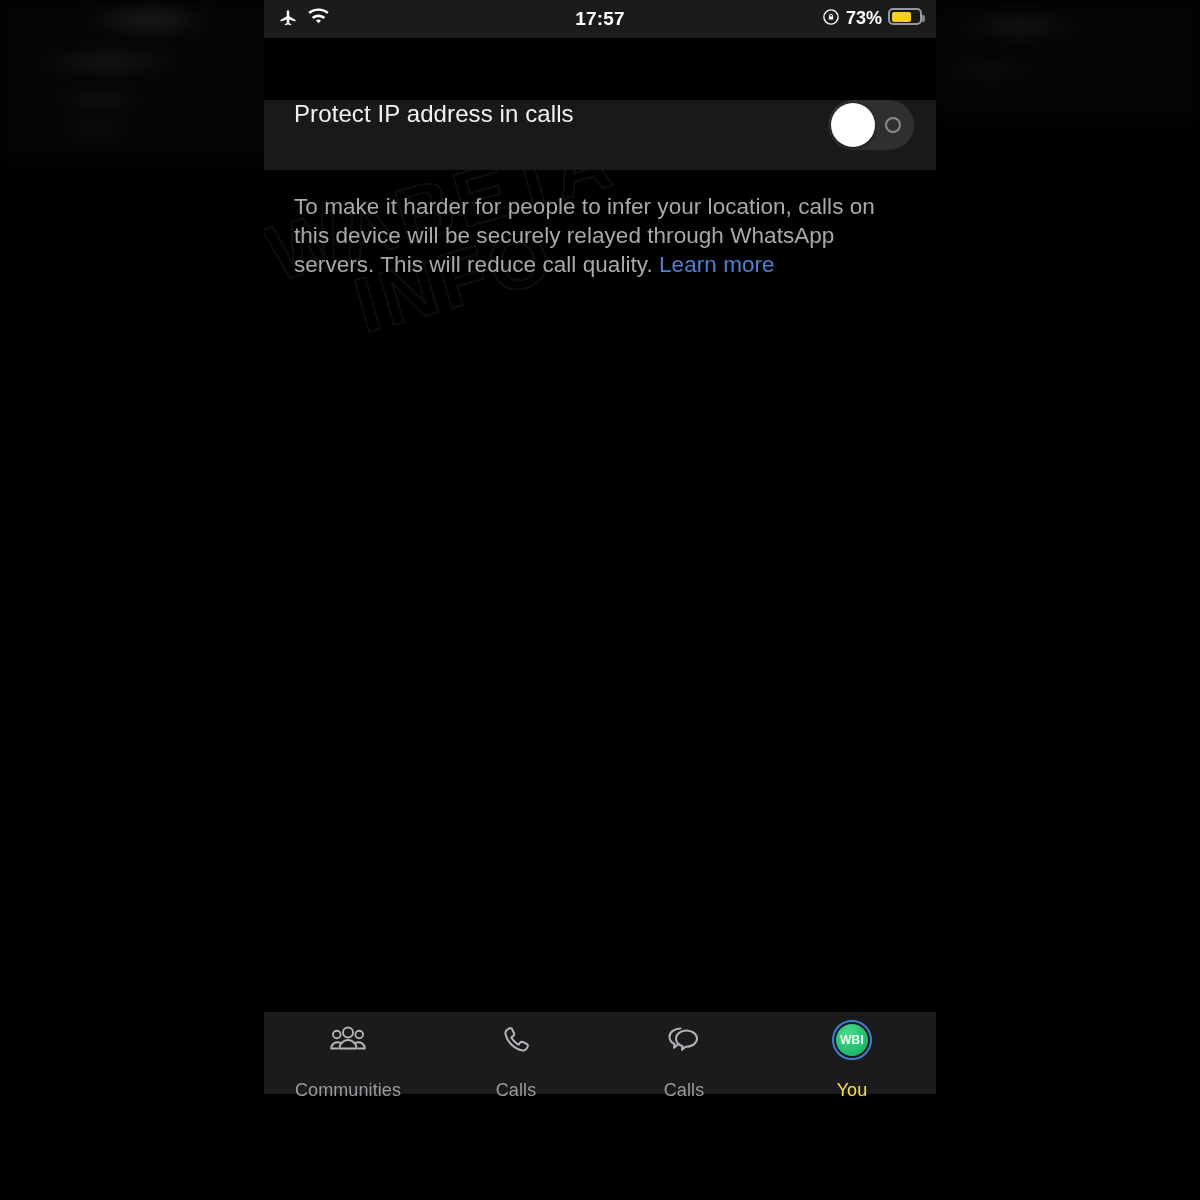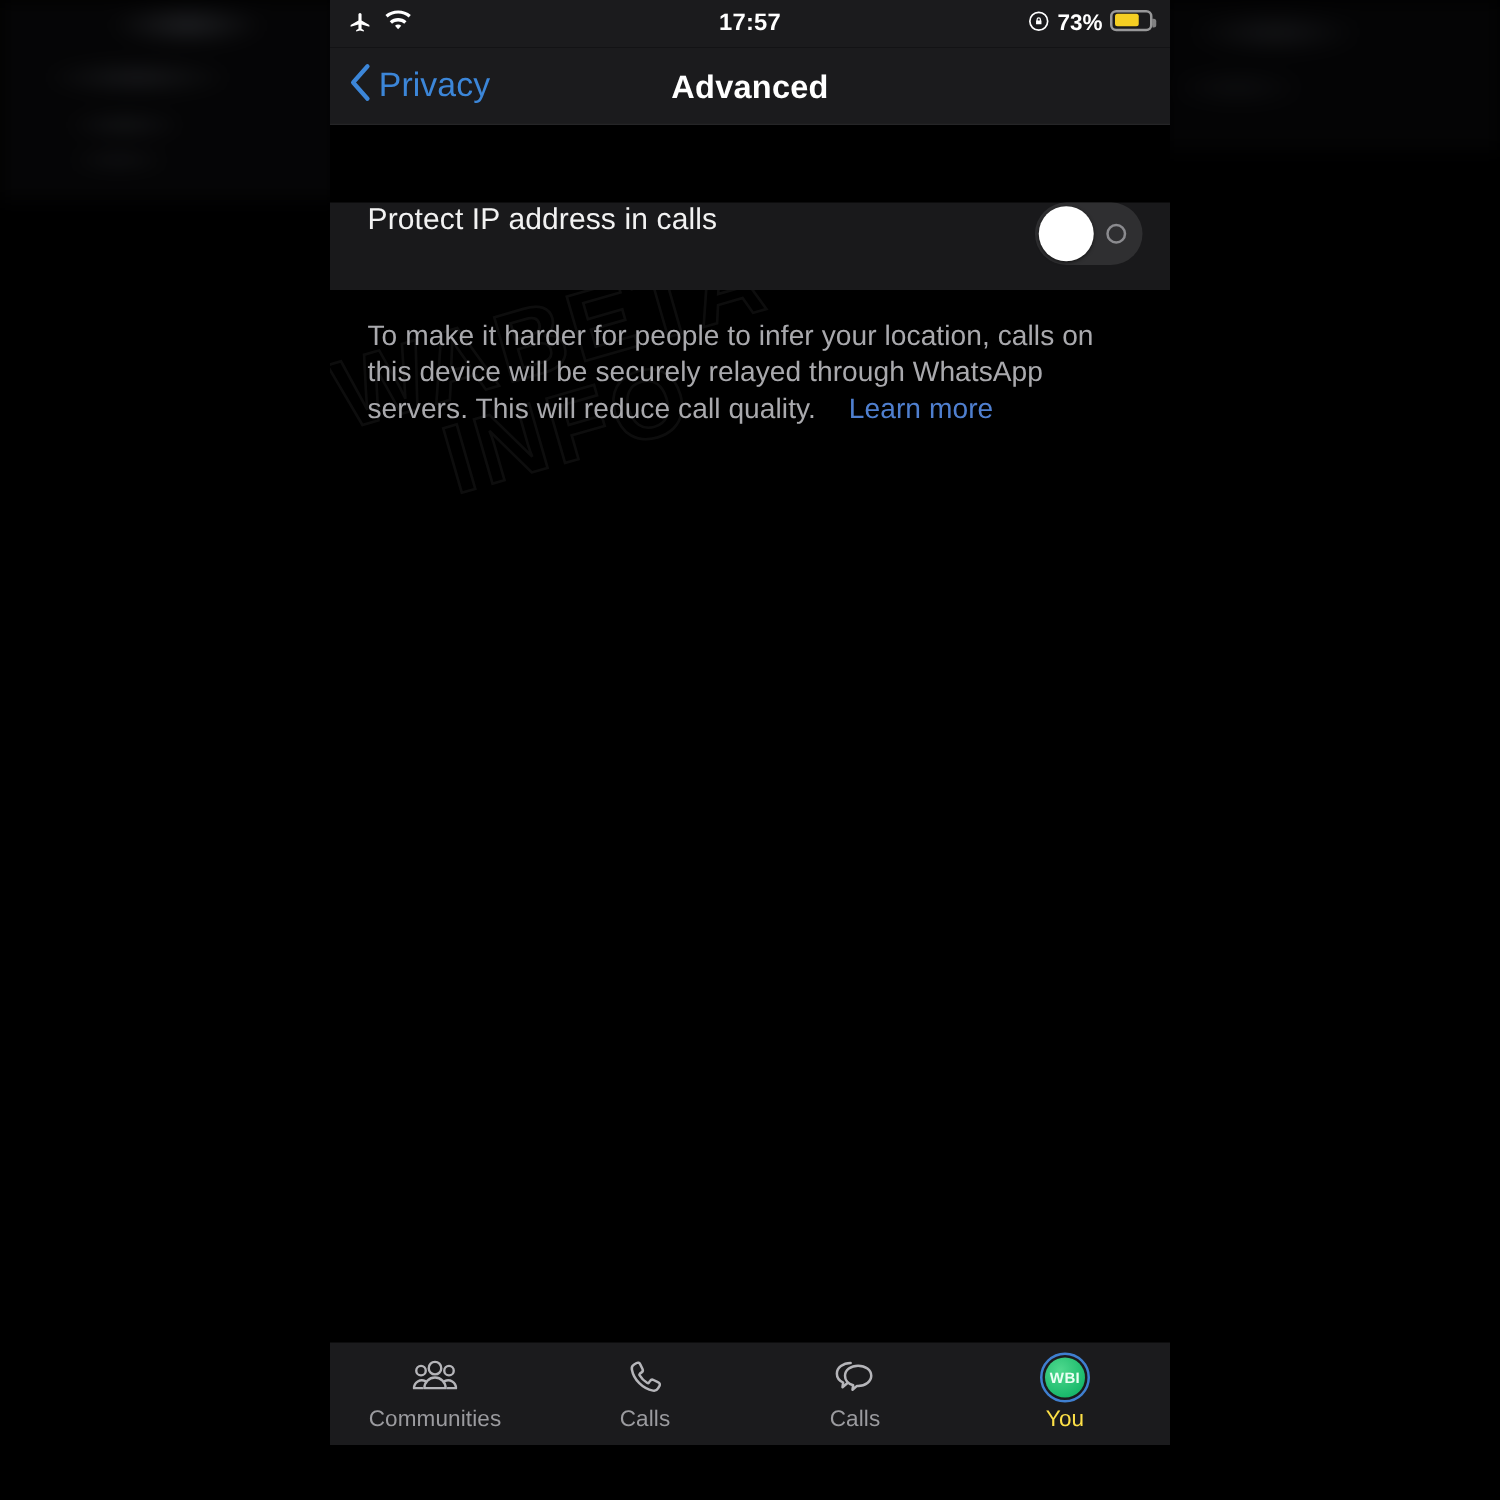--- a/index.html
+++ b/index.html
@@ -147,21 +147,21 @@
   }
 
   #desc {
     position:absolute;
     left:30px; right:42px; top:155px;
     color:#a9a9ad;
     font-size:22.5px;
     line-height:1.28;
     letter-spacing:.05px;
   }
-  #desc .link { color:#4f7fcf;margin-left:20px; }
+  #desc .link { color:#4f7fcf; }
 
   
   #watermark {
     position:absolute;
     left:20px; top:100px;
     width:560px; height:260px;
     pointer-events:none;
     opacity:.05;
     transform:rotate(-16deg);
     font-size:78px; font-weight:bold;
@@ -181,21 +181,21 @@
     height:82px;
     background:#1b1b1d;
     display:flex;
     align-items:flex-start;
     padding-top:8px;
   }
   .tab {
     flex:1;
     display:flex; flex-direction:column;
     align-items:center; justify-content:flex-start;
-    gap:3px;
+    gap:20px;
     cursor:pointer;
   }
   .tab .ico { height:40px; display:flex; align-items:center; justify-content:center; }
   .tab .lbl { font-size:18px; color:#9b9b9f; letter-spacing:.1px; }
   .tab.active .lbl { color:#fde047; }
   .avatar-wrap {
     width:40px; height:40px; border-radius:50%;
     border:2px solid #3f7fd0;
     display:flex; align-items:center; justify-content:center;
   }
@@ -245,33 +245,20 @@
           <path d="M9.6 11.2v-1.1a2.4 2.4 0 014.8 0v1.1h.5v4.1h-5.8v-4.1h.5zm1.3 0h2.2v-1.1a1.1 1.1 0 00-2.2 0v1.1z" fill="#fff"></path>
         </svg>
       </span>
       <span id="sb-batt-pct">73%</span>
       <span class="batt">
         <span class="fill" id="batt-fill" style="width: 73%; background: rgb(245, 207, 35);"></span>
       </span>
     </div>
   </div>
 
-  <div id="navbar">
-    <div id="back-btn">
-      <span>
-        <svg width="20" height="32" viewBox="0 0 20 32">
-          <path d="M16 3L4.5 16L16 29" fill="none" stroke="#3c86d8" stroke-width="3.4" stroke-linecap="round" stroke-linejoin="round"></path>
-        </svg>
-      </span>
-      <span id="back-label">Privacy</span>
-    </div>
-    <div id="nav-title-wrap">
-      <span id="nav-title">Advanced</span>
-    </div>
-  </div>
 
   <div id="content">
 
     <div id="watermark">
       <span class="w1">WABETA</span>
       <span class="w2">INFO</span>
     </div>
 
     <div id="card">
       <span id="card-label">Protect IP address in calls</span>

